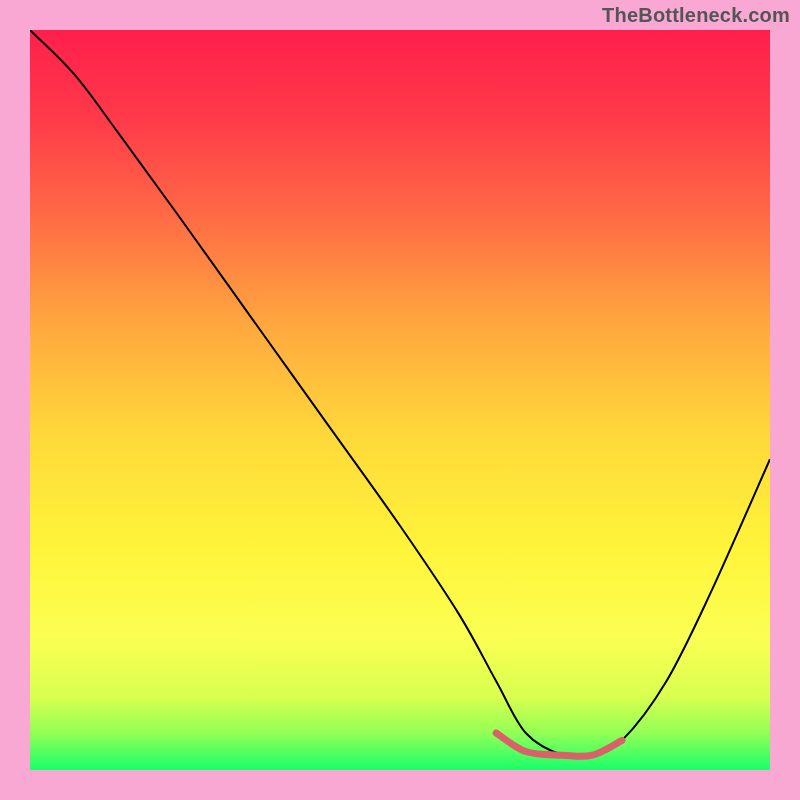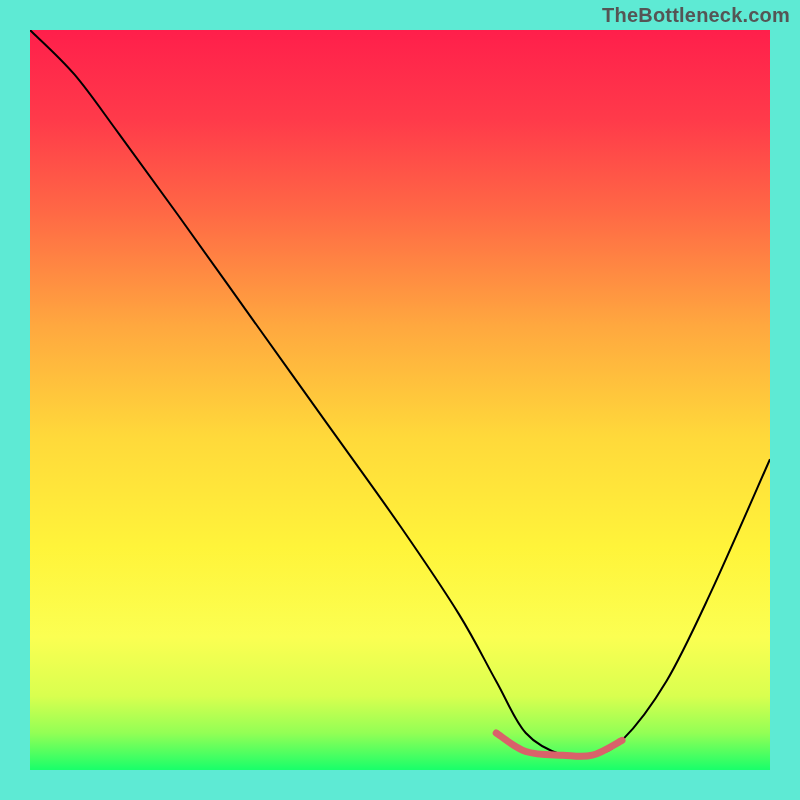--- a/index.html
+++ b/index.html
@@ -8,21 +8,21 @@
     width: 800px;
     height: 800px;
     background: #000;
     overflow: hidden;
     font-family: Arial, Helvetica, sans-serif;
   }
   .frame {
     position: relative;
     width: 800px;
     height: 800px;
-    background: #5eead4;
+    background: #f9a8d4;
   }
   .watermark {
     position: absolute;
     top: 4px;
     right: 10px;
     color: #555;
     font-size: 20px;
     font-weight: 600;
     letter-spacing: 0.2px;
     z-index: 5;

